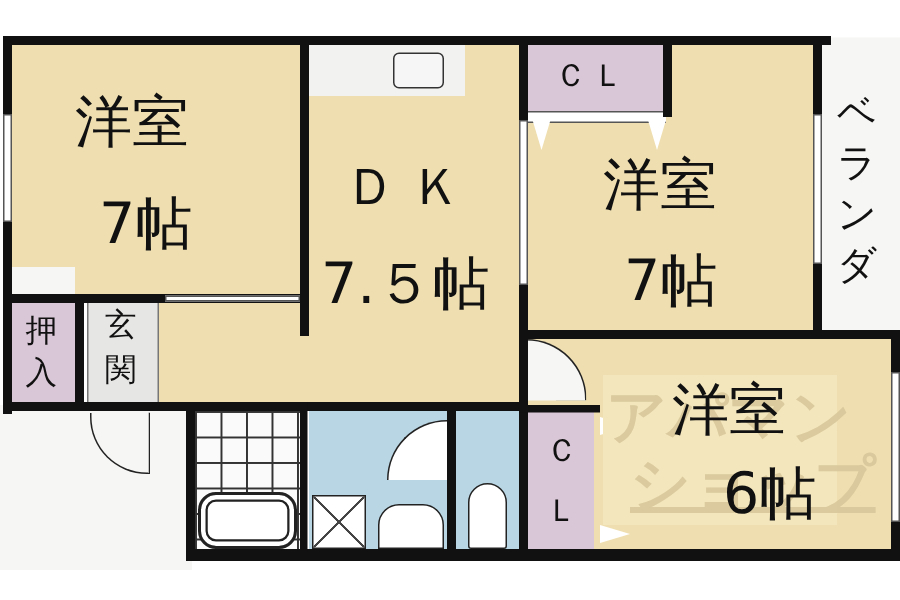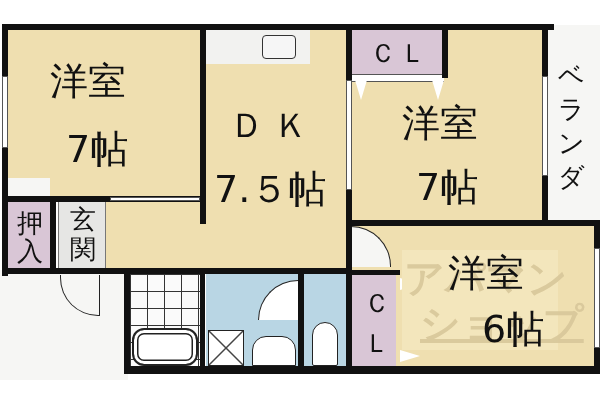--- a/index.html
+++ b/index.html
@@ -7,21 +7,21 @@
          font-family:"DejaVu Sans", sans-serif; }
   .abs { position:absolute; box-sizing:border-box; }
   .wall { position:absolute; background:#111; }
   .room { position:absolute; background:#efdfb0; }
   .cl { position:absolute; background:#d9c6d6; }
   .wet { position:absolute; background:#b9d6e4; }
   .white { position:absolute; background:#f4f4f2; }
   .label { position:absolute; color:#111; text-align:center; line-height:1; white-space:nowrap; }
   .big { font-size:38px; }
   .mid { font-size:34px; }
-  .small { font-size:26px; }
+  .small { font-size:21px; }
   .win { position:absolute; background:#fff; border:1px solid #555; box-sizing:border-box; }
   .watermark { position:absolute; color:#d8c79a; font-weight:bold; font-size:40px; opacity:0.9; line-height:1; }
 </style>
 </head>
 <body>
 
 <div class="white" style="left:548px;top:25px;width:52px;height:198px;background:#f6f6f4;"></div>
 <div class="white" style="left:0;top:270px;width:128px;height:110px;background:#f6f6f4;"></div>
 
 <div class="room" style="left:8px;top:30px;width:192px;height:168px;"></div>

